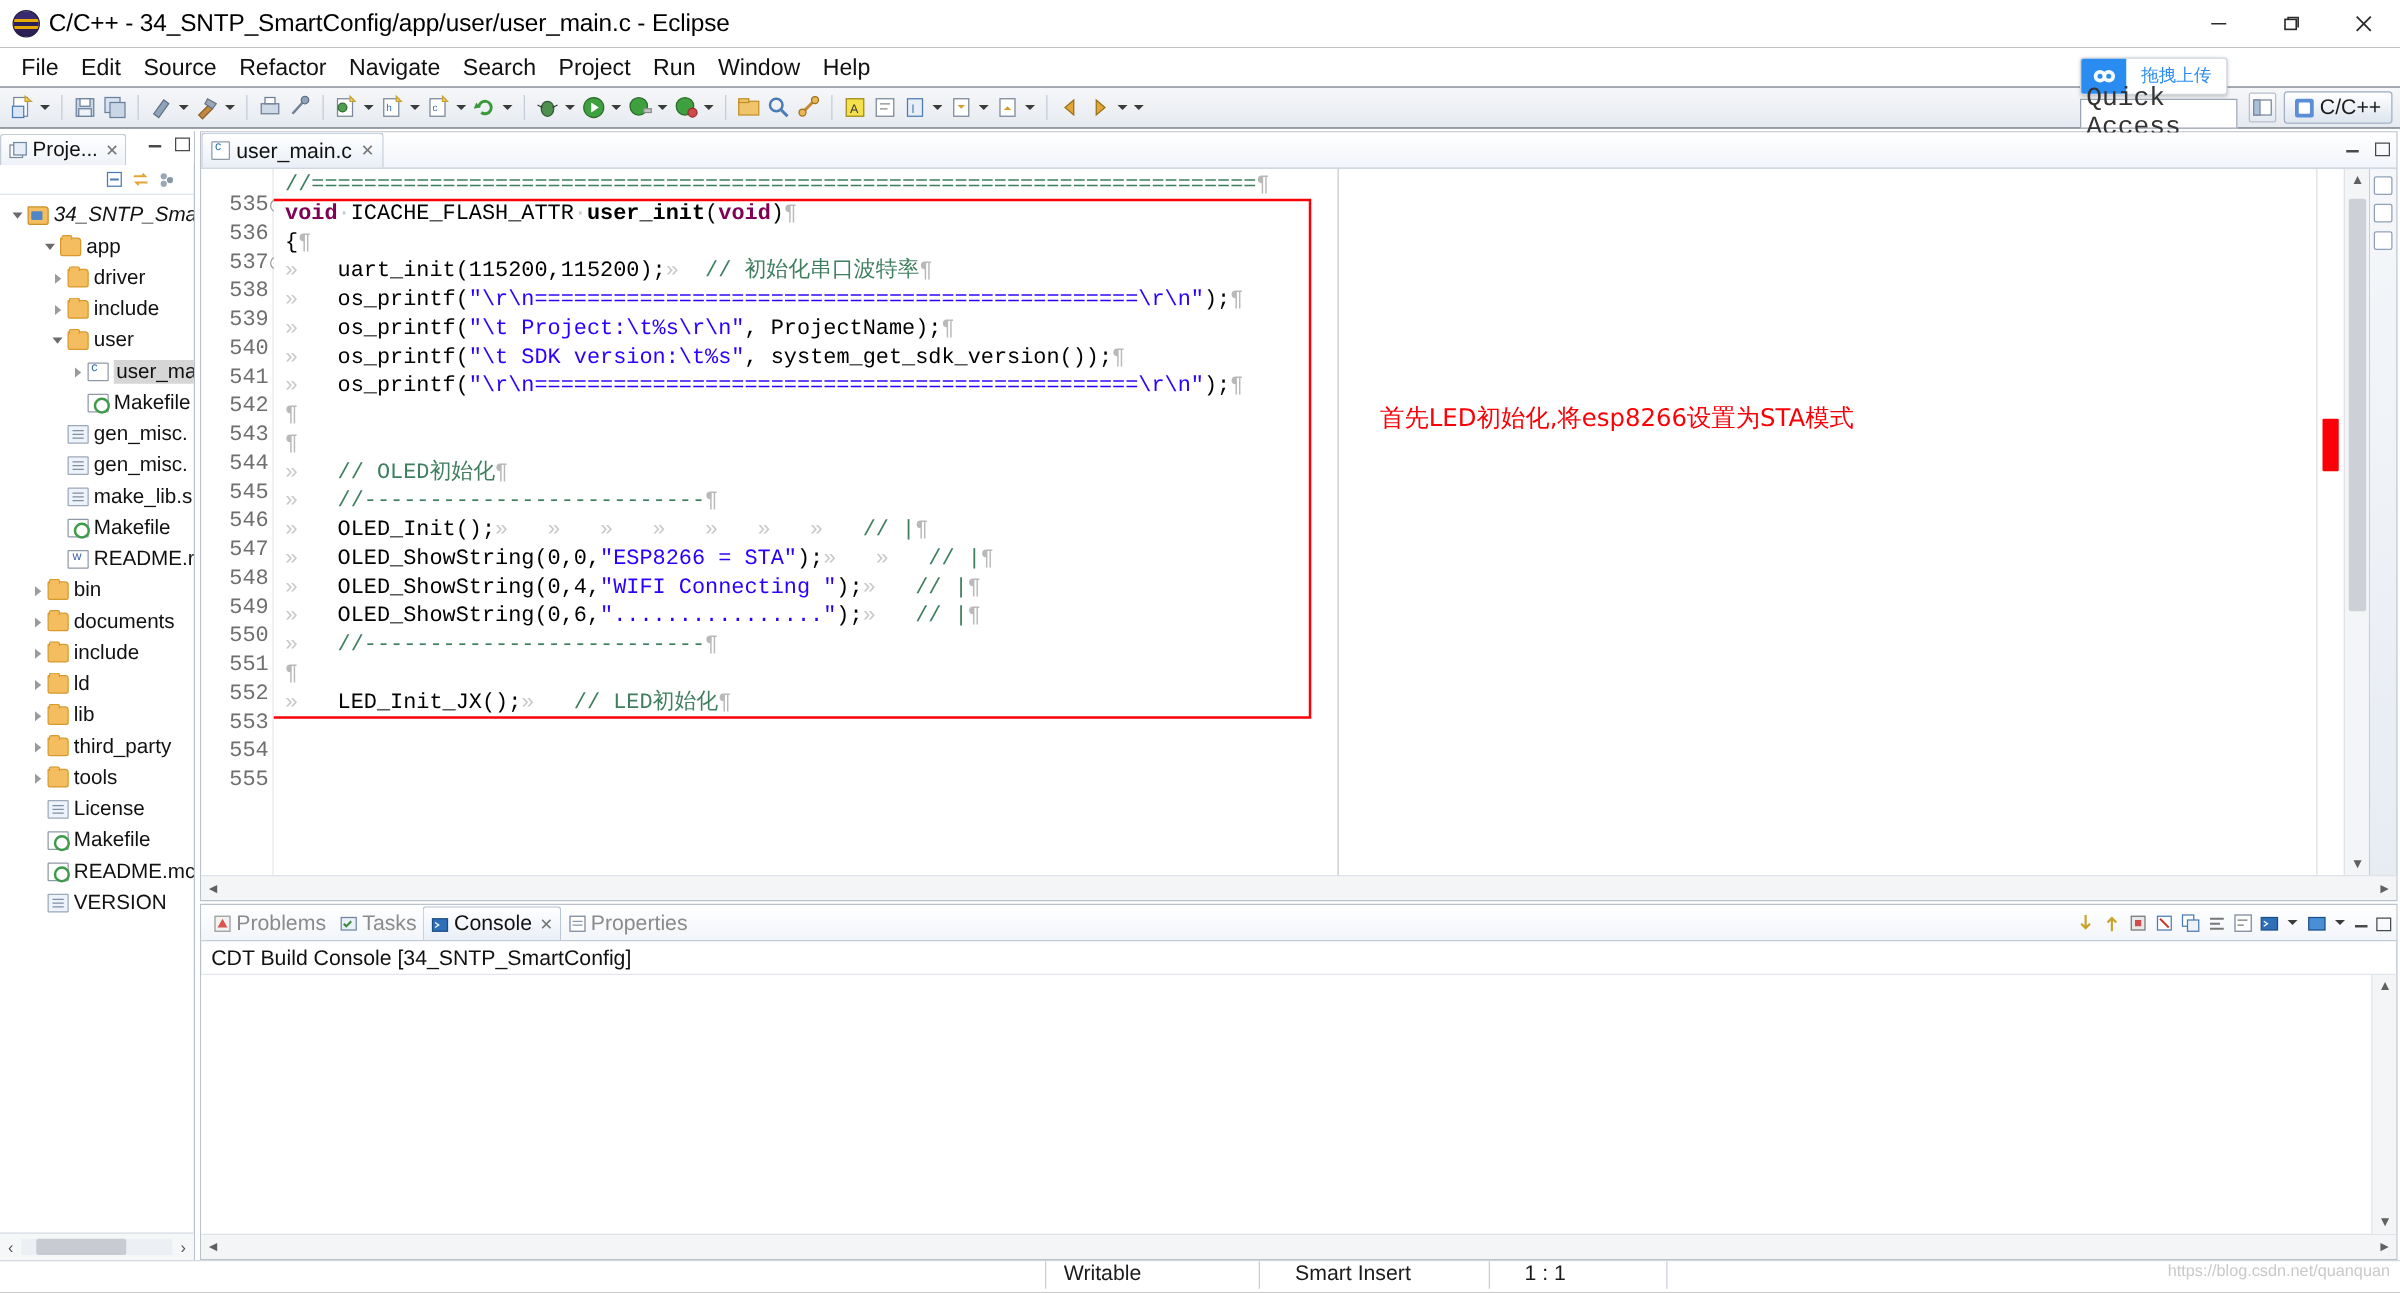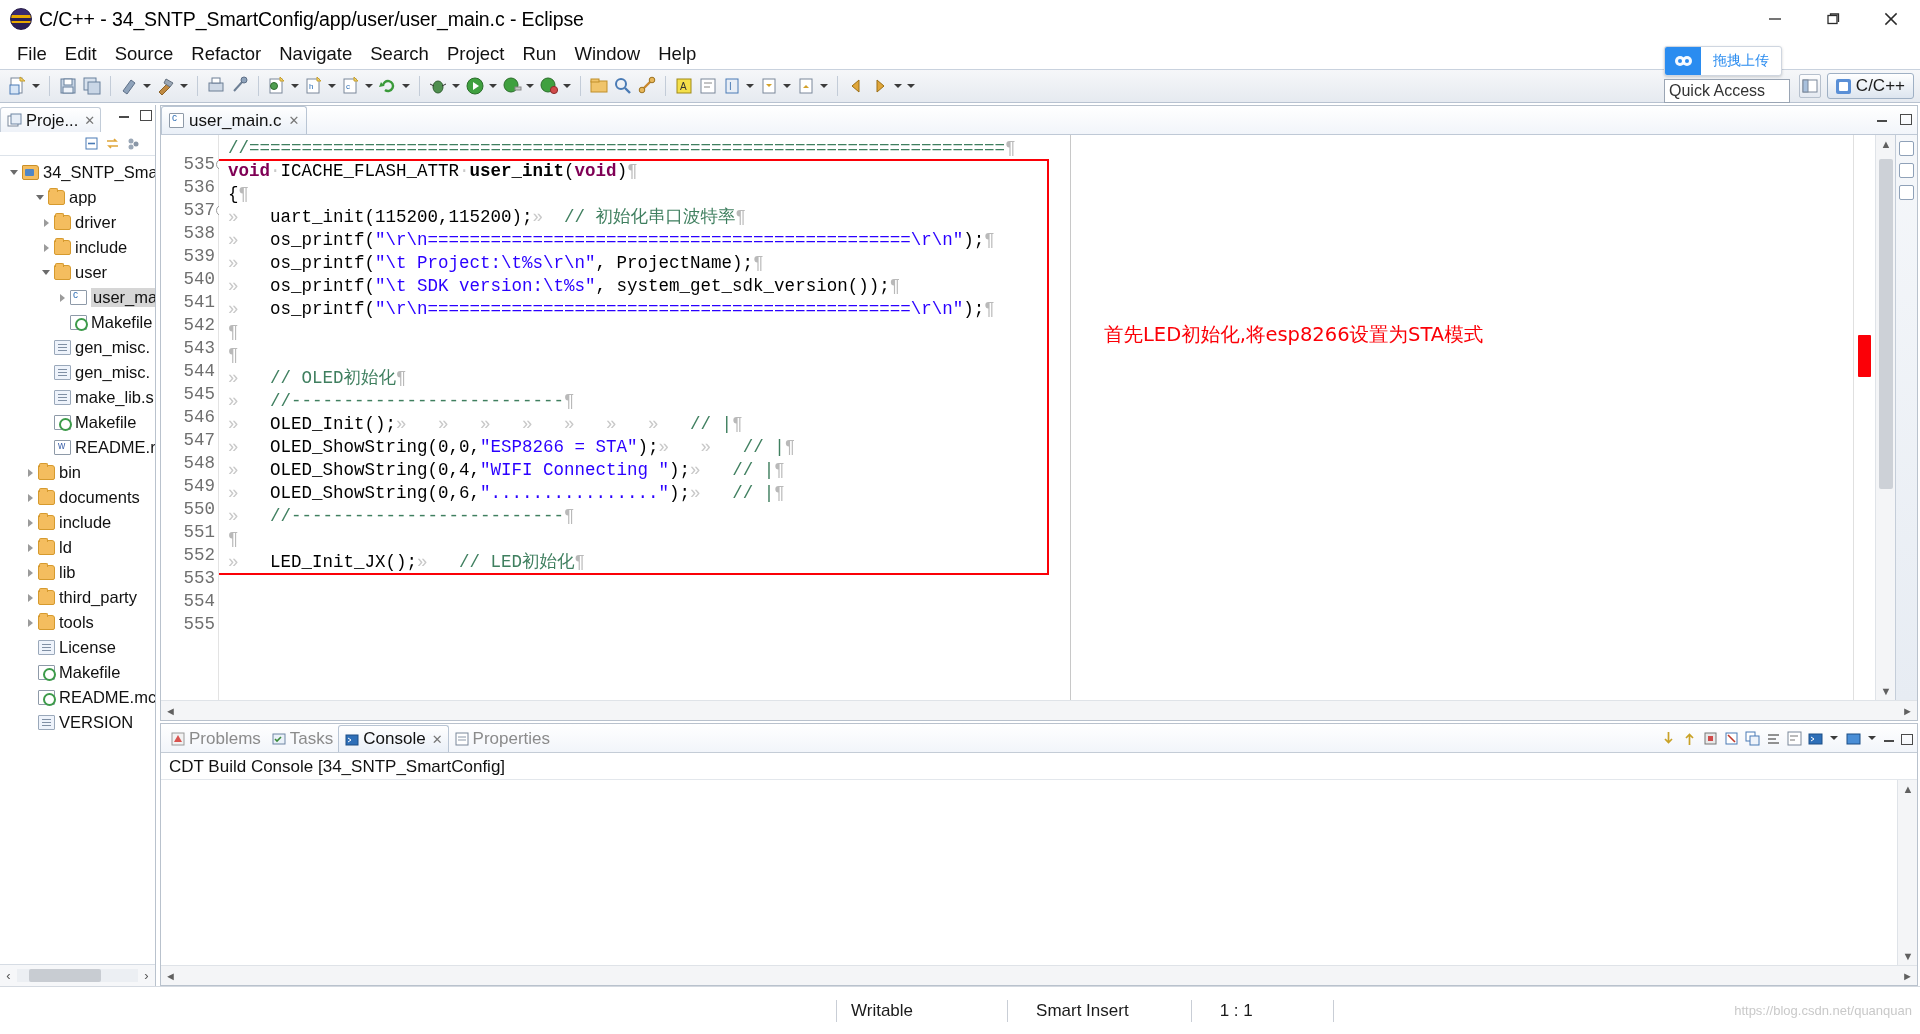--- a/index.html
+++ b/index.html
@@ -142,21 +142,21 @@
   .quick-access-box {
     margin-top: 3px;
     border: 1px solid #9aa5b4;
     background: #ffffff;
     height: 24px;
     width: 126px;
     display: flex; align-items: center;
     padding-left: 4px;
   }
   .quick-access-box span {
-    font-size: 16px; color: #333;
+    font-size: 21px; color: #333; font-family: Liberation Mono, monospace;
   }
   .perspective-area {
     position: absolute;
     right: 6px; top: 3px;
     display: flex; align-items: center; gap: 6px;
   }
   .persp-icon {
     width: 22px; height: 24px;
     background: linear-gradient(#fdfdfd,#e4e9f1);
     border: 1px solid #b6c0cd;
@@ -595,26 +595,25 @@
   .console-hscroll {
     height: 20px; flex:none;
     background: #f4f5f7;
     border-top: 1px solid #dfe3e8;
     display:flex; align-items:center; justify-content: space-between;
     padding: 0 4px; font-size: 11px; color:#606060;
   }
 
   
   .statusbar {
-    height: 48px;
+    height: 26px;
     flex: none;
     background: #ffffff;
     border-top: 1px solid #d4d9e0;
     display: flex;
-    align-items: center;
     font-size: 17px;
     color: #1b1b1b;
     position: relative;
   }
   .sb-sep {
     width: 1px; height: 22px; background: #c9ced6; margin: 0 14px;
   }
   .sb-item { white-space: nowrap; }
   .watermark {
     position: absolute;
@@ -929,21 +928,21 @@
         </span>
         <span class="mini-ico">
           <svg width="15" height="15" viewBox="0 0 15 15">
               <circle cx="5" cy="5" r="2.5" fill="#9aa7b6"></circle>
               <circle cx="10" cy="8" r="2.5" fill="#8996a6"></circle>
               <circle cx="5" cy="11" r="2.5" fill="#9aa7b6"></circle>
             </svg>
         </span>
       </div>
       <div class="tree" id="tree">
-          <div class="tree-row" style="padding-left: 6px;">
+          <div class="tree-row" style="padding-left: 6px; font-style: italic;">
             <span class="twisty open"></span>
             <span class="ico ico-prjfolder"></span>
             <span class="tlabel">34_SNTP_Sma</span>
           </div>
           <div class="tree-row" style="padding-left: 32px;">
             <span class="twisty open"></span>
             <span class="ico ico-folder"></span>
             <span class="tlabel">app</span>
           </div>
           <div class="tree-row" style="padding-left: 38px;">

